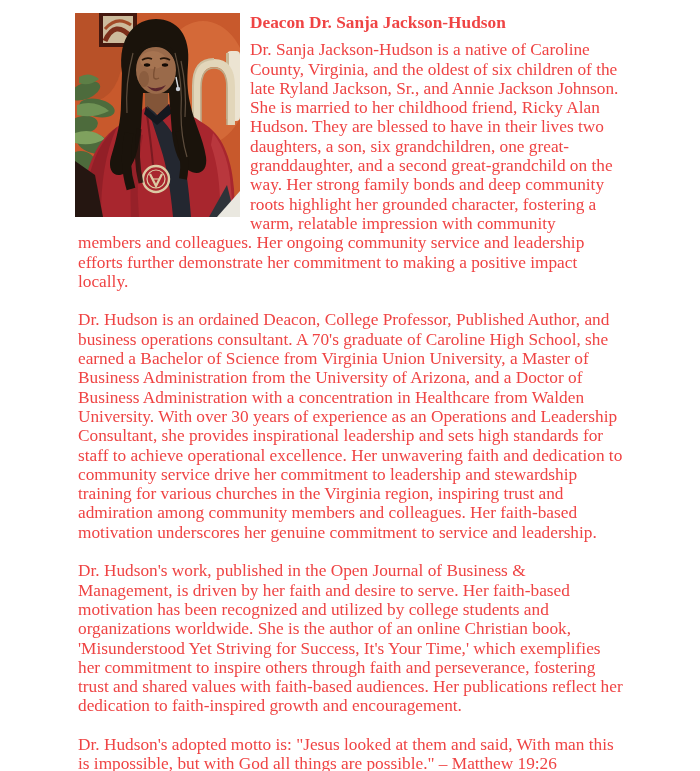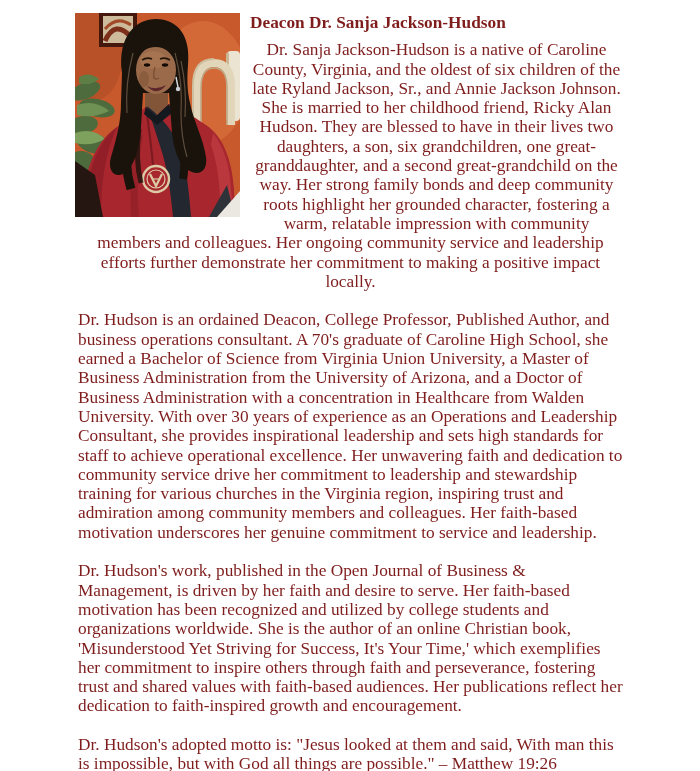--- a/index.html
+++ b/index.html
@@ -4,32 +4,32 @@
 <style>
   html, body { margin: 0; padding: 0; background: #ffffff; }
   body { width: 700px; height: 771px; overflow: hidden; }
   .page {
     box-sizing: border-box;
     width: 700px; height: 771px;
     padding: 13px 77px 0 78px;
     font-family: "Liberation Serif", "DejaVu Serif", serif;
     font-size: 17.3px;
     line-height: 19.3px;
-    color: #7f1d1d;
+    color: #ef4444;
   }
   .photo {
     float: left;
     width: 165px; height: 204px;
     margin: 0 10px 6px -3px;
     overflow: hidden;
   }
   .photo svg { display: block; }
   p { margin: 19.3px 0 0 0; }
   p.title { margin: 0; font-weight: bold; }
-  p.first-para { margin-top: 8px; text-align: center; }
+  p.first-para { margin-top: 8px; }
   .book-title { }
 </style>
 </head>
 <body>
 
 <div class="page">
 
   <div class="photo">
     <svg viewBox="0 0 165 204" width="165" height="204" preserveAspectRatio="none">
 

